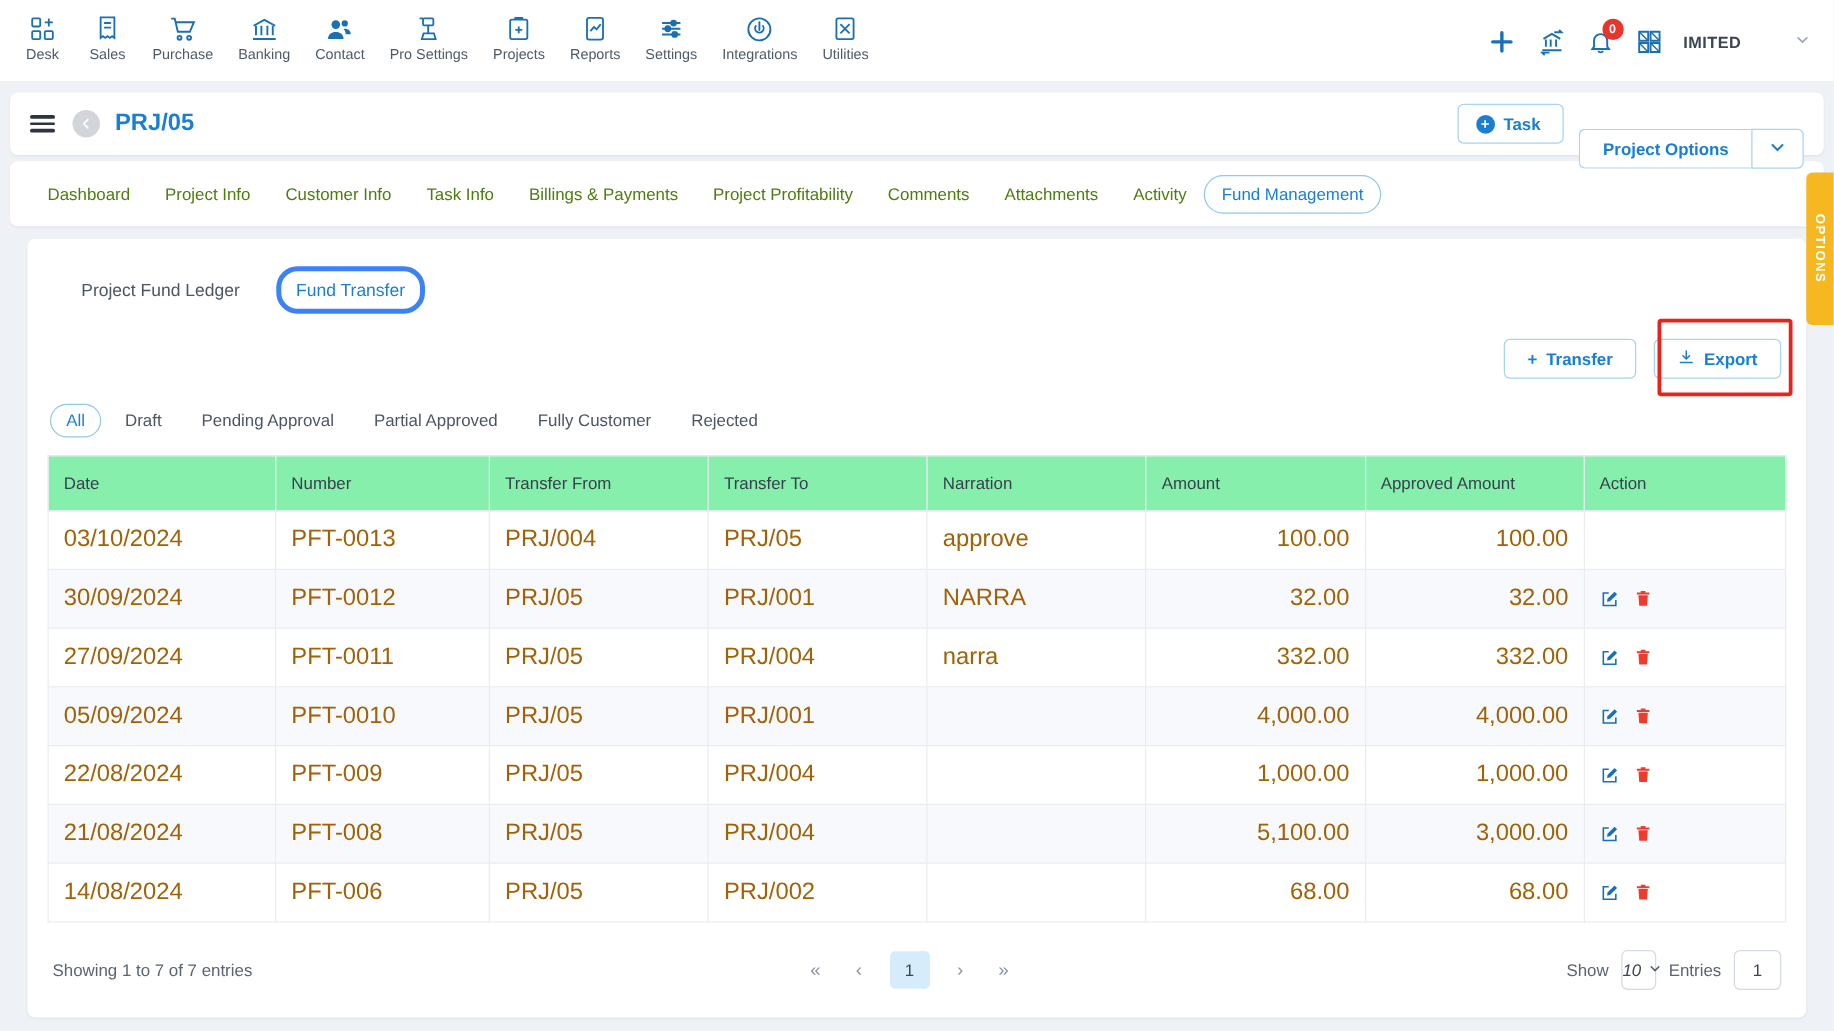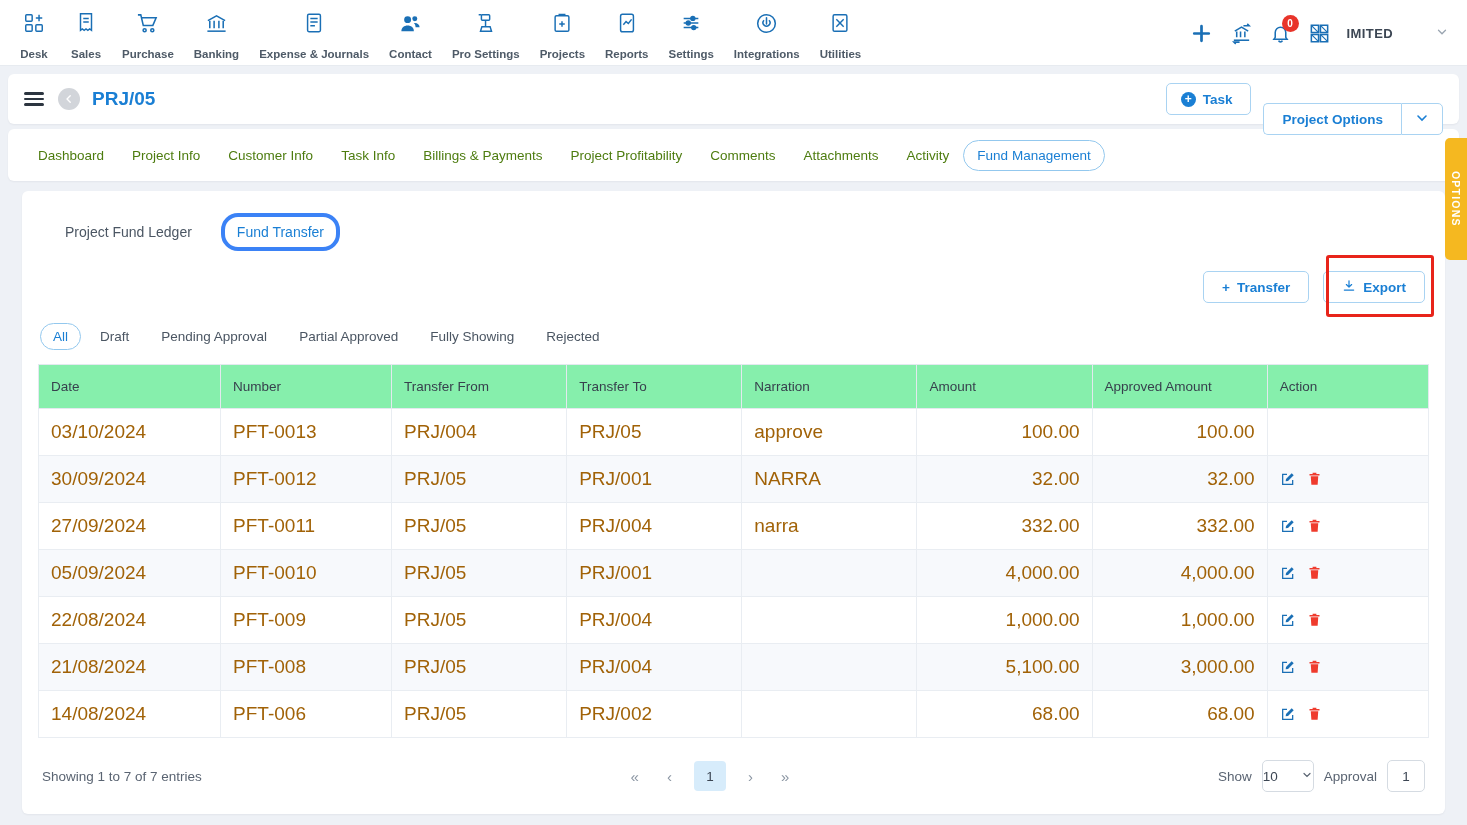--- a/index.html
+++ b/index.html
@@ -19,21 +19,21 @@
     position: relative;
     border-bottom: 1px solid #e7ebf0;
   }
   .nav-items { display: flex; align-items: flex-start; padding-left: 8px; }
   .nav-item {
     display: flex; flex-direction: column; align-items: center;
     padding: 2px 10px; cursor: pointer; min-width: 52px;
   }
   .nav-icon { color: #1a6fb5; height: 26px; display: flex; align-items: center; justify-content: center; }
   .nav-label {
-    font-size: 11.5px; color: #4e5a67; margin-top: 12px; white-space: nowrap; font-weight: bold;
+    font-size: 11.5px; color: #4e5a67; margin-top: 2px; white-space: nowrap;
   }
   .topbar-right {
     margin-left: auto; display: flex; align-items: center;
     gap: 16px; padding-right: 18px; height: 50px;
   }
   .tb-icon { color: #1a6fb5; cursor: pointer; display: flex; align-items: center; position: relative; }
   .bell-badge {
     position: absolute; top: -7px; right: -7px;
     background: #e8342a; color: #fff; border-radius: 50%;
     width: 17px; height: 17px; font-size: 10px;
@@ -136,23 +136,23 @@
   .pager { margin: 0 auto; display: flex; align-items: center; gap: 16px; }
   .pg { font-size: 15px; color: #8b96a3; cursor: pointer; padding: 2px 6px; }
   .pg-num {
     background: #d7ecfb; color: #3c4653; font-size: 13.5px; border-radius: 4px;
     width: 32px; height: 30px; display: flex; align-items: center; justify-content: center;
     cursor: pointer;
   }
   .showctl { display: flex; align-items: center; gap: 10px; }
   .showctl .lbl { font-size: 13.5px; color: #5a6472; }
   .select-box {
-    border: 1px solid #d5dbe2; border-radius: 5px; height: 32px; width: 52px;
+    border: 1px solid #d5dbe2; border-radius: 5px; height: 32px; width: 28px;
     display: flex; align-items: center; justify-content: space-between; gap: 5px;
-    font-size: 13.5px; color: #3c4653; cursor: pointer; background: #fff;
+    font-size: 13.5px; color: #3c4653; cursor: pointer; background: #fff; font-style: italic;
   }
   .entry-box {
     border: 1px solid #d5dbe2; border-radius: 5px; height: 32px; width: 38px;
     display: flex; align-items: center; justify-content: center;
     font-size: 13.5px; color: #3c4653; background: #fff;
   }
 
   
   .options-tab {
     position: absolute; right: 0; top: 138px; width: 22px; height: 122px;
@@ -207,29 +207,20 @@
       <span class="nav-icon">
         <svg width="23" height="23" viewBox="0 0 24 24" fill="none" stroke="#1a6fb5" stroke-width="1.6">
           <path d="M3 9l9-5 9 5"></path>
             <path d="M5 9v8M9.5 9v8M14.5 9v8M19 9v8"></path>
             <path d="M2.5 20h19"></path>
         </svg>
       </span>
       <span class="nav-label">Banking</span>
     </div>
 
-    <div class="nav-item">
-      <span class="nav-icon">
-        <svg width="22" height="22" viewBox="0 0 24 24" fill="none" stroke="#1a6fb5" stroke-width="1.6">
-          <rect x="5" y="2.5" width="14" height="19" rx="1.5"></rect>
-            <path d="M8 7h8M8 11h8M8 15h5"></path>
-        </svg>
-      </span>
-      <span class="nav-label">Expense &amp; Journals</span>
-    </div>
 
     <div class="nav-item">
       <span class="nav-icon">
         <svg width="23" height="23" viewBox="0 0 24 24" fill="#1a6fb5">
           <circle cx="9" cy="8" r="3.6"></circle>
             <path d="M2.5 20c0-3.6 2.9-5.8 6.5-5.8s6.5 2.2 6.5 5.8z"></path>
           <circle cx="16.5" cy="7" r="2.6"></circle>
             <path d="M16.5 11.5c2.8 0 5 1.8 5 4.5h-4.2c0-1.8-.7-3.3-1.9-4.4z"></path>
         </svg>
       </span>
@@ -408,21 +399,21 @@
       <span>Export</span>
     </div>
     <div class="highlight-box" style="right:-5px; top:-12px; width:108px; height:62px;"></div>
   </div>
 
   <div class="filterrow">
     <div class="filter active">All</div>
     <div class="filter">Draft</div>
     <div class="filter">Pending Approval</div>
     <div class="filter">Partial Approved</div>
-    <div class="filter">Fully Showing</div>
+    <div class="filter">Fully Customer</div>
     <div class="filter">Rejected</div>
   </div>
 
   <table>
     <colgroup>
       <col style="width:13.1%">
         <col style="width:12.3%">
         <col style="width:12.6%">
         <col style="width:12.6%">
       <col style="width:12.6%">
@@ -612,21 +603,21 @@
     <div class="showctl">
       <span class="lbl">Show</span>
       <div class="select-box">
         <span>10</span>
         <span>
           <svg width="12" height="12" viewBox="0 0 24 24" fill="none" stroke="#5a6472" stroke-width="2.4" stroke-linecap="round">
               <path d="M6 9l6 6 6-6"></path>
             </svg>
         </span>
       </div>
-      <span class="lbl">Approval</span>
+      <span class="lbl">Entries</span>
       <div class="entry-box">1</div>
     </div>
   </div>
 </div>
 
 <div class="options-tab">
   <span>OPTIONS</span>
 </div>
 
 </body></html>

